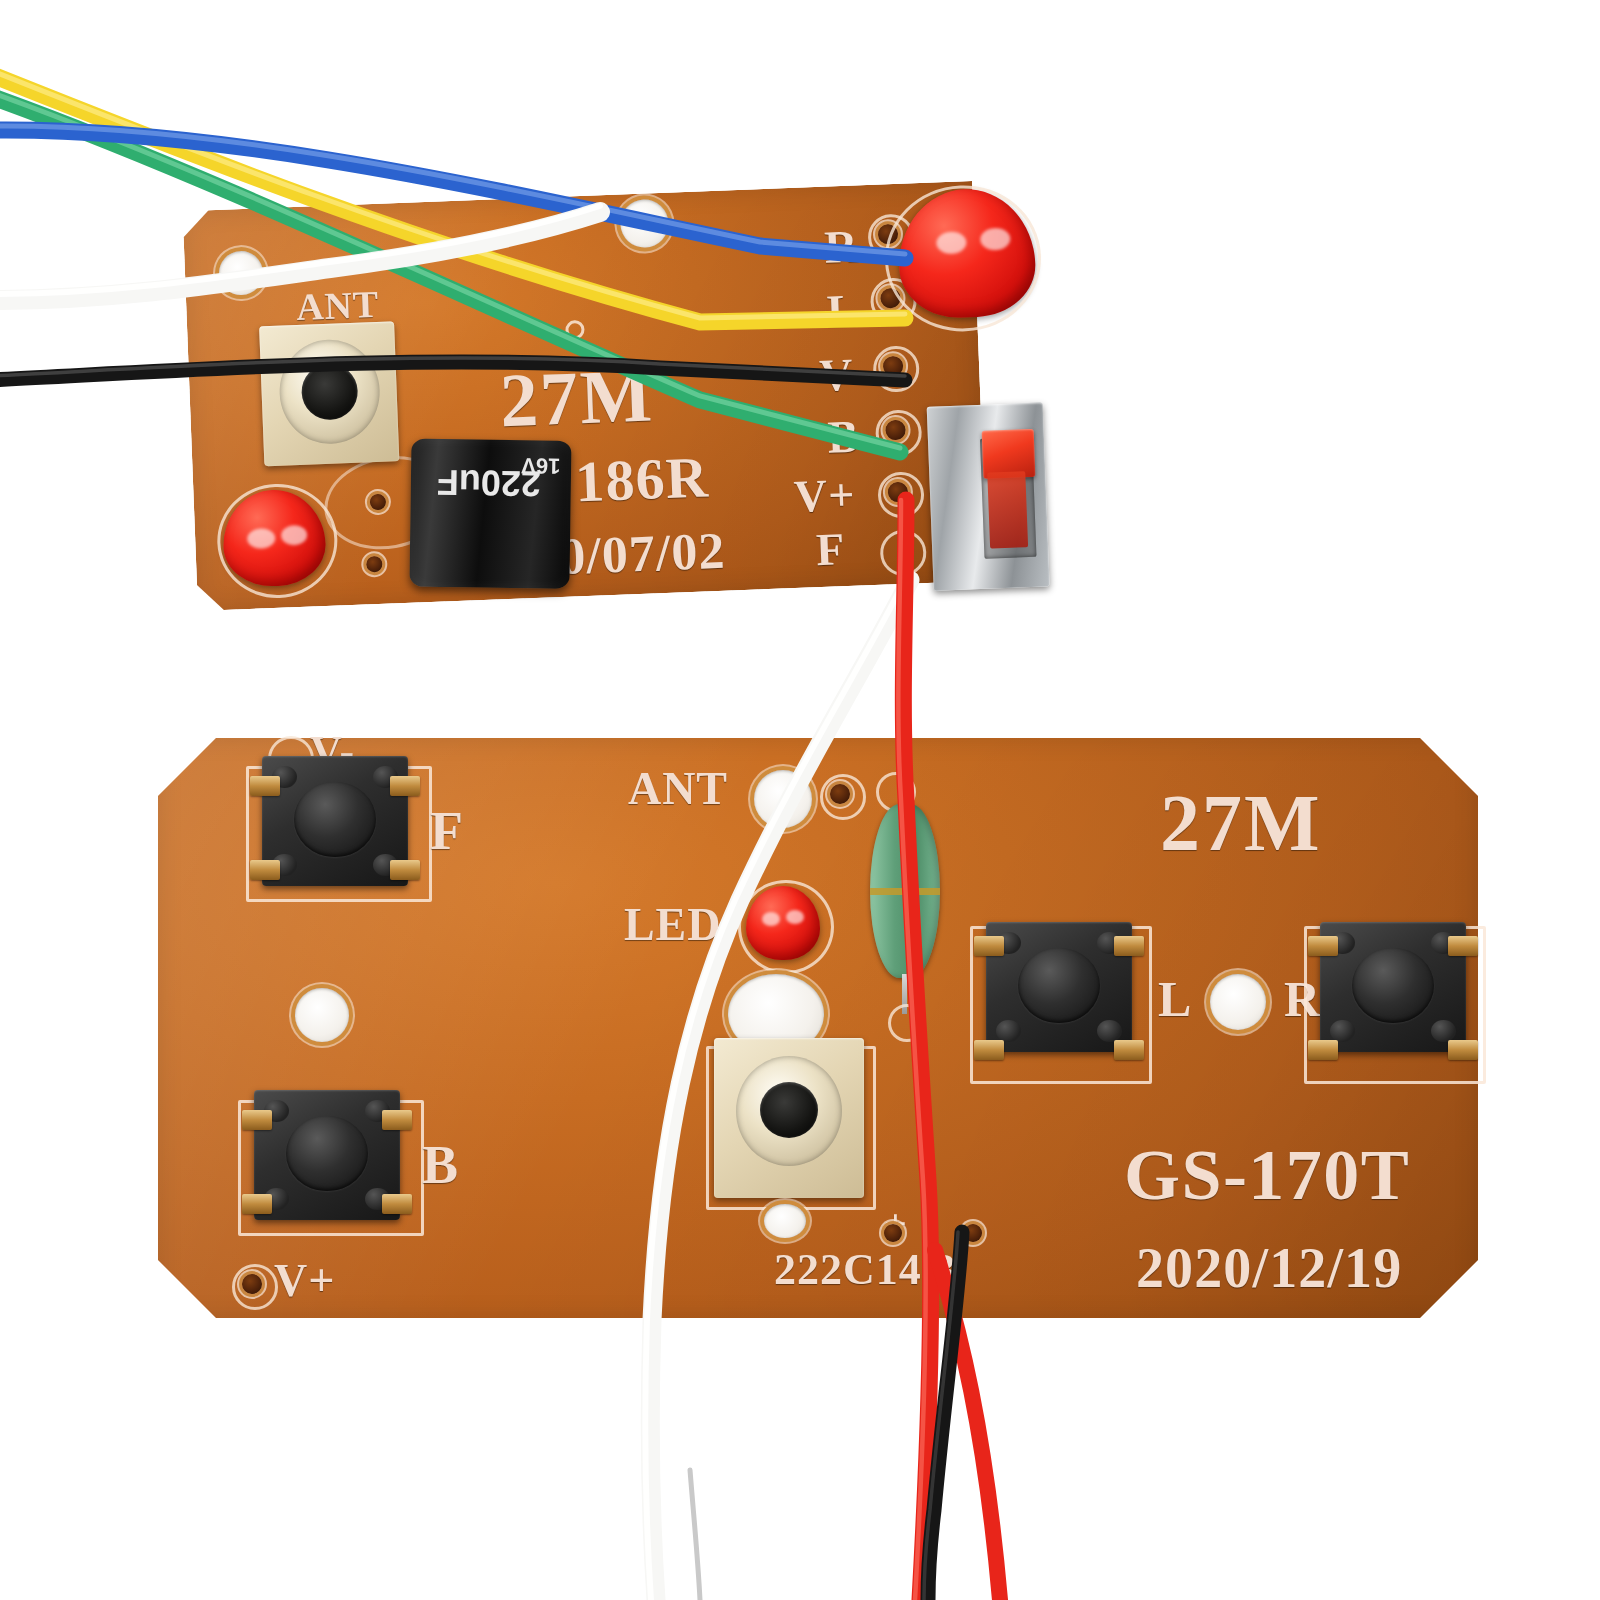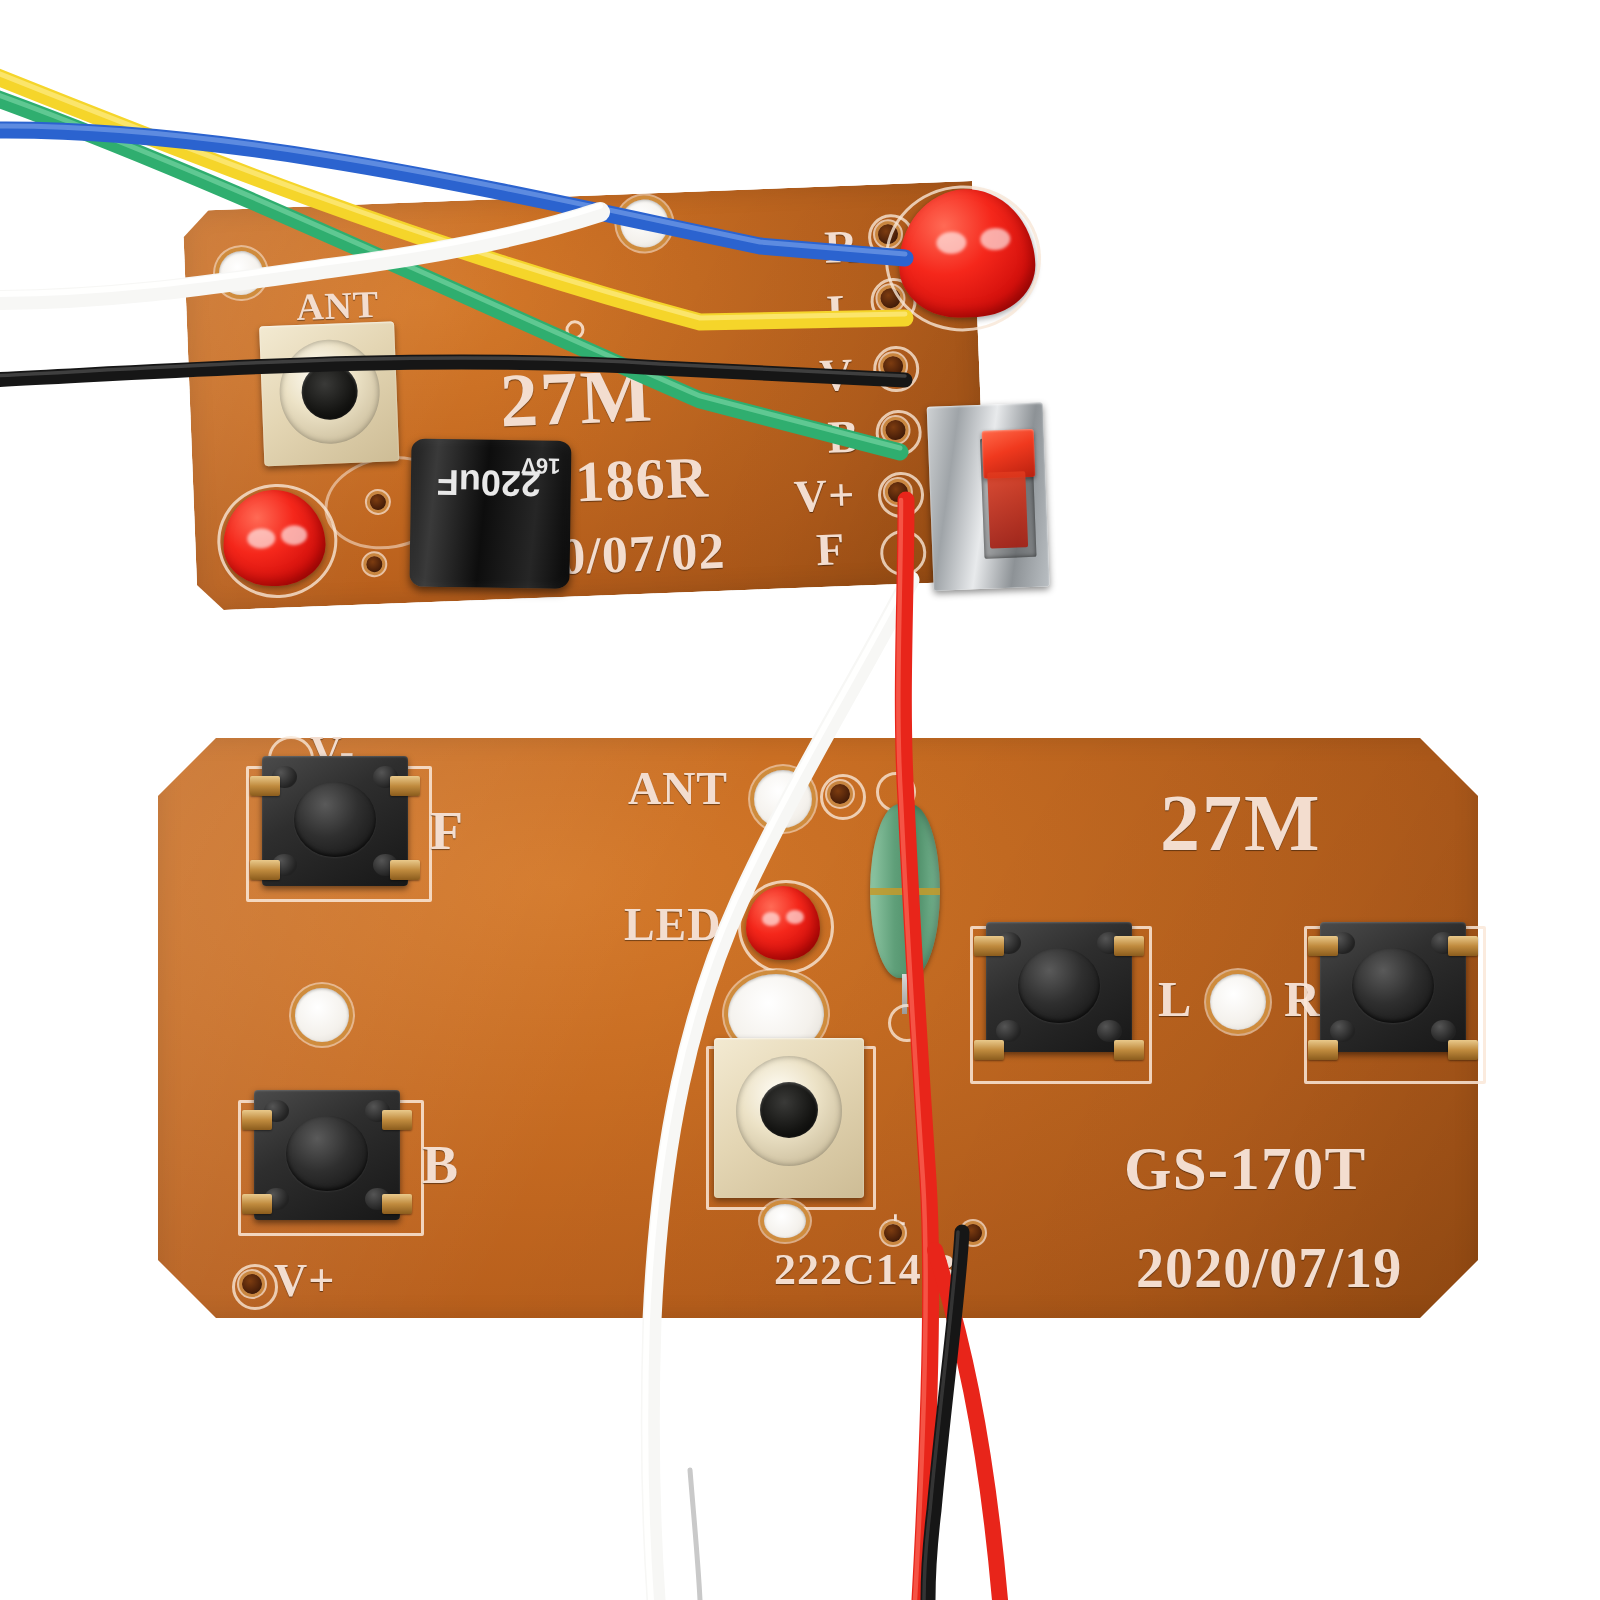--- a/index.html
+++ b/index.html
@@ -277,22 +277,22 @@
         <div class="nub" style="right:7%;top:8%;"></div>
       <div class="nub" style="left:7%;bottom:8%;"></div>
         <div class="nub" style="right:7%;bottom:8%;"></div>
     </div>
     <div class="leg" style="left:1150px;top:198px;width:30px;height:20px;"></div>
     <div class="leg" style="left:1290px;top:198px;width:30px;height:20px;"></div>
     <div class="leg" style="left:1150px;top:302px;width:30px;height:20px;"></div>
     <div class="leg" style="left:1290px;top:302px;width:30px;height:20px;"></div>
 
     <div class="silk" style="left:1002px;top:40px;font-size:80px;letter-spacing:2px;">27M</div>
-    <div class="silk" style="left:966px;top:396px;font-size:61px;">GS-170T</div>
-    <div class="silk" style="left:978px;top:498px;font-size:56px;">2020/07/19</div>
+    <div class="silk" style="left:966px;top:396px;font-size:72px;">GS-170T</div>
+    <div class="silk" style="left:978px;top:498px;font-size:56px;">2020/12/19</div>
   </div>
 
   <svg class="wires" viewBox="0 0 1600 1600">
     <g fill="none" stroke-linecap="round">
 
       <path d="M -10,74 C 180,150 430,250 700,322 L 905,318" stroke="#f5d52a" stroke-width="17"></path>
       <path d="M -10,70 C 180,146 430,246 700,318 L 905,314" stroke="#fff3a0" stroke-width="5" opacity=".55"></path>
 
       <path d="M -10,96 C 210,175 470,300 700,400 L 900,452" stroke="#2fae6f" stroke-width="17"></path>
       <path d="M -10,92 C 210,171 470,296 700,396 L 900,448" stroke="#8fe2b6" stroke-width="5" opacity=".5"></path>

